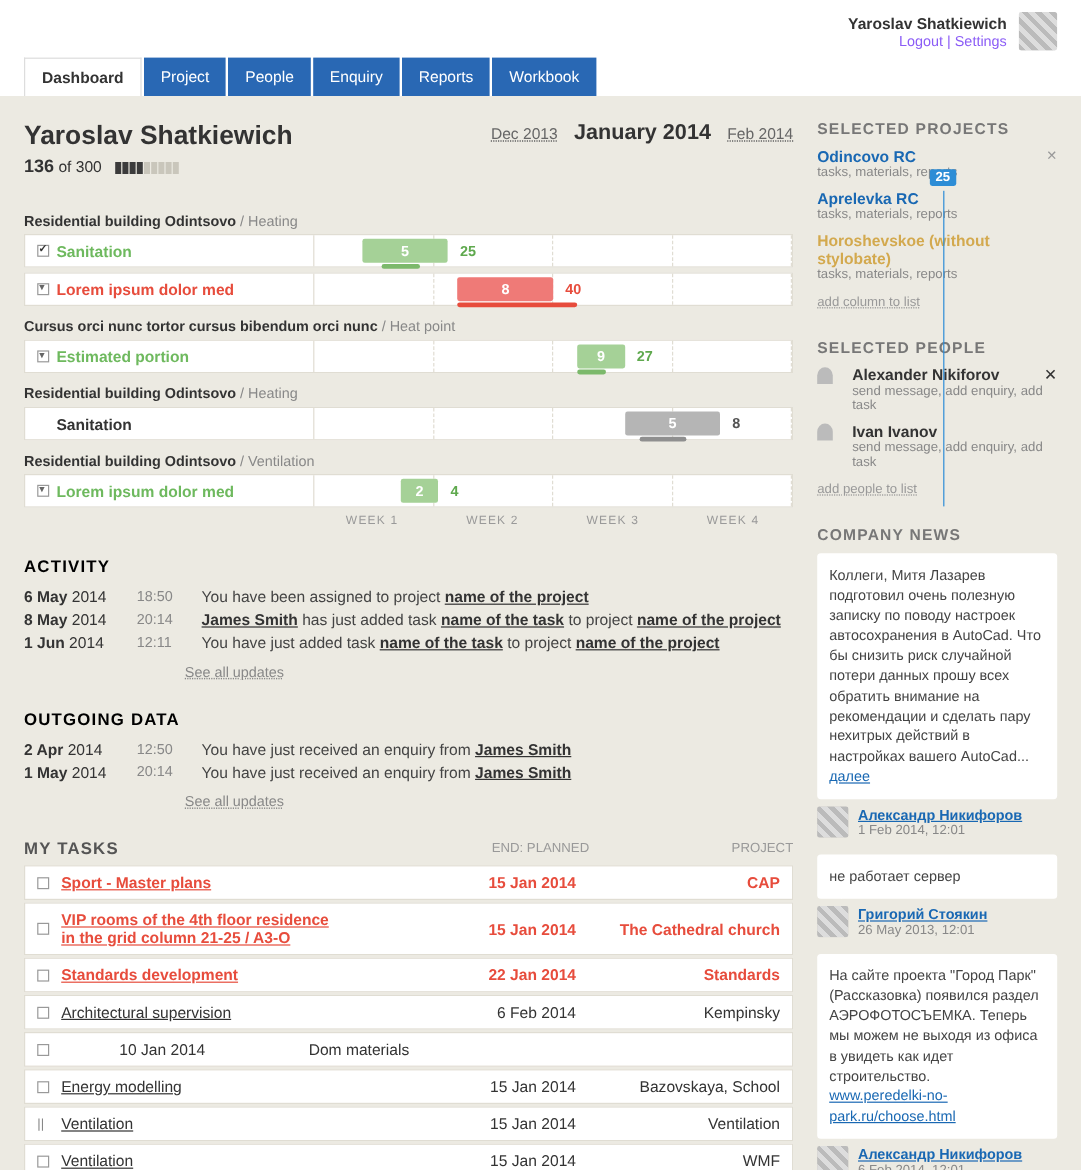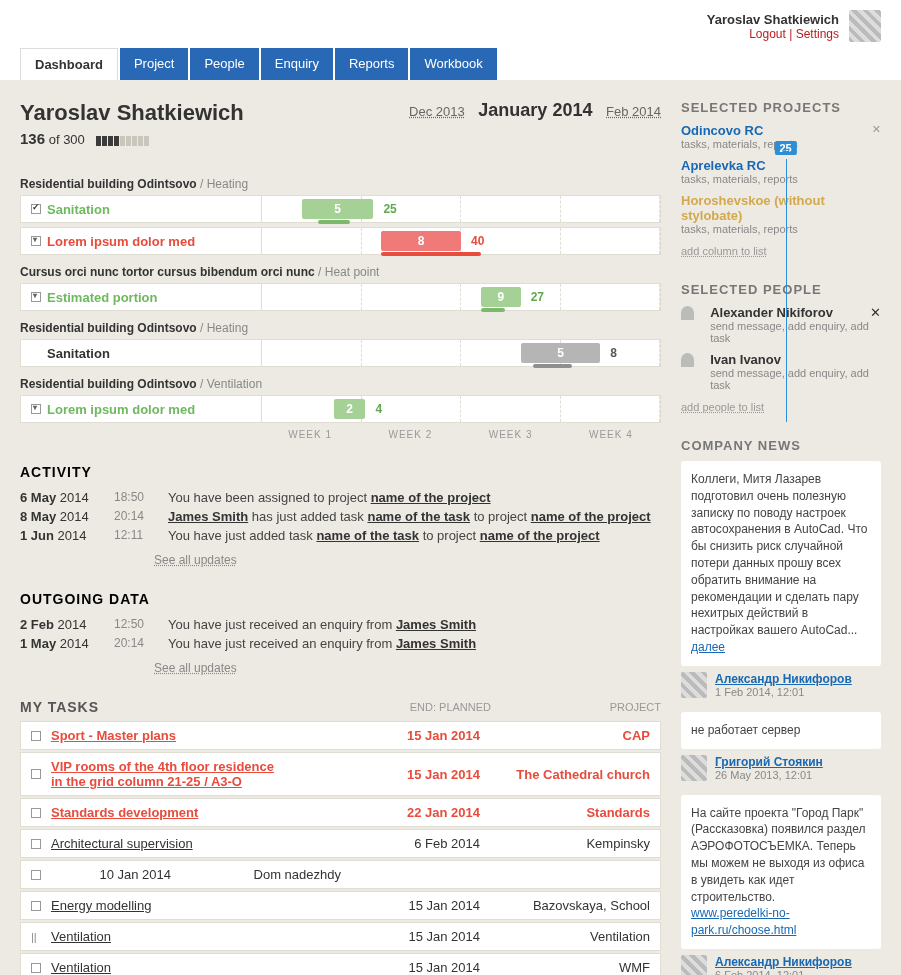--- a/index.html
+++ b/index.html
@@ -2,21 +2,21 @@
 <html><head>
 <meta charset="utf-8">
 <style>
 * { box-sizing: border-box; margin: 0; padding: 0; }
 body { font-family: "Segoe UI", Arial, sans-serif; font-size: 13px; color: #333; background: #fff; }
 .page { width: 901px; margin: 0 auto; }
 .top-area { padding: 10px 20px 0; }
 .top-right { text-align: right; display: flex; justify-content: flex-end; align-items: center; gap: 10px; margin-bottom: 6px; }
 .user-block { text-align: right; }
 .user-name-top { font-weight: bold; font-size: 13px; color: #333; }
-.user-links { font-size: 12px; color: #b91c1c; }
+.user-links { font-size: 12px; color: #8b5cf6; }
 .user-links span { cursor: pointer; }
 .avatar-top { width: 32px; height: 32px; background: #999; border-radius: 2px; display: inline-block; background-image: repeating-linear-gradient(45deg,#bbb,#bbb 4px,#ddd 4px,#ddd 8px);}
 .tabs { display: flex; gap: 2px; }
 .tab { padding: 8px 14px; background: #2968b4; color: #fff; font-size: 13px; cursor: pointer; }
 .tab.active { background: #fff; color: #333; font-weight: bold; border: 1px solid #ddd; border-bottom: none; }
 .main-wrap { background: #eceae2; padding: 20px; display: flex; gap: 20px; }
 .left-col { flex: 1; min-width: 0; }
 .right-col { width: 200px; flex-shrink: 0; }
 
 h1.person { font-size: 22px; font-weight: bold; color: #333; margin-bottom: 2px; }
@@ -298,21 +298,21 @@
       </div>
       <div class="act-row">
         <div class="act-date"><b>1 Jun</b> <span>2014</span></div>
         <div class="act-time">12:11</div>
         <div class="act-body"><span>You have just added task </span><span class="link">name of the task</span><span> to project </span><span class="link">name of the project</span></div>
       </div>
       <span class="see-all">See all updates</span>
 
       <h2 class="sect">OUTGOING DATA</h2>
       <div class="act-row">
-        <div class="act-date"><b>2 Feb</b> <span>2014</span></div>
+        <div class="act-date"><b>2 Apr</b> <span>2014</span></div>
         <div class="act-time">12:50</div>
         <div class="act-body"><span>You have just received an enquiry from </span><span class="link">James Smith</span></div>
       </div>
       <div class="act-row">
         <div class="act-date"><b>1 May</b> <span>2014</span></div>
         <div class="act-time">20:14</div>
         <div class="act-body"><span>You have just received an enquiry from </span><span class="link">James Smith</span></div>
       </div>
       <span class="see-all">See all updates</span>
 
@@ -343,21 +343,21 @@
           </div>
           <div class="task-row">
             <span class="tchk"></span>
             <span class="tname" style="white-space: pre-line;">Architectural supervision</span>
             <span class="tdate">6 Feb 2014</span>
             <span class="tproj">Kempinsky</span>
           </div>
           <div class="task-row">
             <span class="tchk"></span>
             <span class="tdate">10 Jan 2014</span>
-            <span class="tproj">Dom nadezhdy</span>
+            <span class="tproj">Dom materials</span>
           </div>
           <div class="task-row">
             <span class="tchk"></span>
             <span class="tname" style="white-space: pre-line;">Energy modelling</span>
             <span class="tdate">15 Jan 2014</span>
             <span class="tproj">Bazovskaya, School</span>
           </div>
           <div class="task-row">
             <span class="tchk pause">||</span>
             <span class="tname" style="white-space: pre-line;">Ventilation</span>

